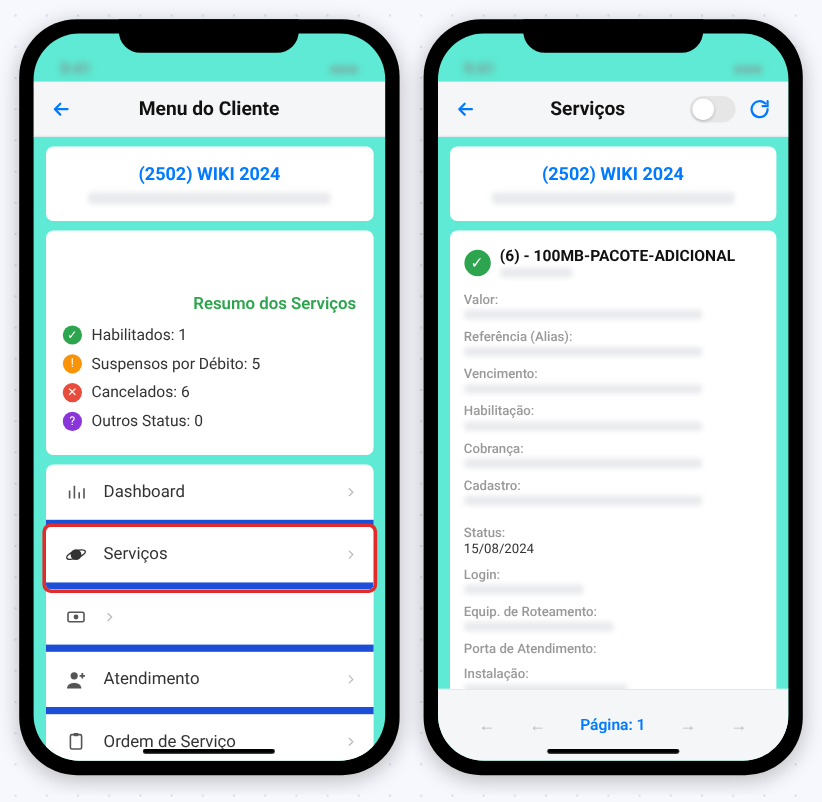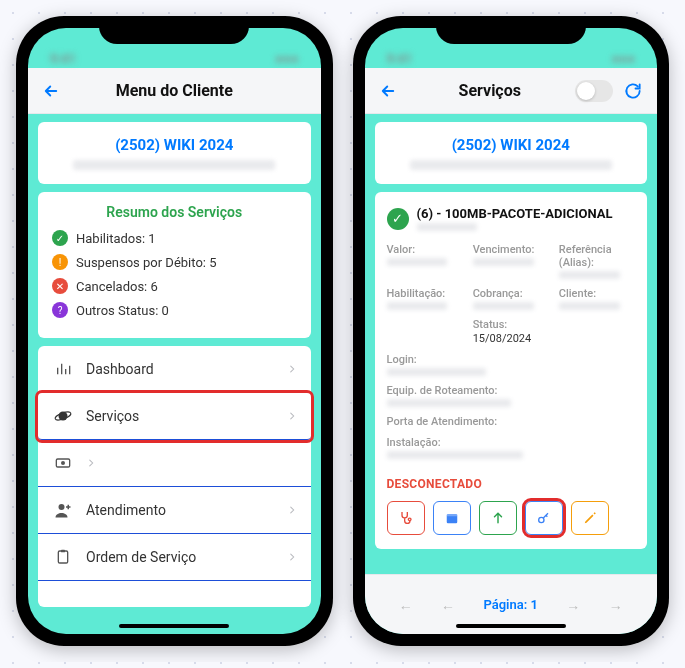--- a/index.html
+++ b/index.html
@@ -17,39 +17,39 @@
     .header-title { flex: 1; text-align: center; font-weight: 700; font-size: 16px; color: #111; }
     .header-right { width: 26px; display: flex; align-items: center; gap: 8px; justify-content: flex-end; }
     .toggle { width: 38px; height: 22px; background: #e6e6e6; border-radius: 12px; position: relative; cursor: pointer; }
     .toggle::after { content: ''; position: absolute; width: 18px; height: 18px; background: #fff; border-radius: 50%; top: 2px; left: 2px; box-shadow: 0 1px 3px rgba(0,0,0,.2); }
     .refresh { color: #007aff; font-size: 20px; cursor: pointer; }
     .content { flex: 1; overflow-y: auto; padding-bottom: 40px; }
     .client-card { background: #fff; margin: 8px 10px; border-radius: 6px; padding: 14px 10px; text-align: center; }
     .client-name { color: #007aff; font-weight: 700; font-size: 15px; }
     .blur-line { width: 80%; height: 10px; margin: 6px auto 0; background: #e9eaed; filter: blur(2px); border-radius: 3px; }
     .summary { background: #fff; margin: 0 10px 8px; border-radius: 6px; padding: 12px 14px; }
-    .summary-title { color: #2da44e; font-weight: 600; text-align: center; font-size: 14px; margin-bottom: 10px; }
+    .summary-title { color: #2da44e; font-weight: 600; text-align: right; font-size: 14px; margin-bottom: 10px; margin-top: 41px; }
     .summary-row { display: flex; align-items: center; gap: 8px; font-size: 13px; margin: 8px 0; color: #333; }
     .badge { width: 16px; height: 16px; border-radius: 50%; display: flex; align-items: center; justify-content: center; font-size: 10px; color: #fff; flex-shrink: 0; }
     .b-green { background: #2da44e; }
     .b-orange { background: #f89406; }
     .b-red { background: #e74c3c; }
     .b-purple { background: #8935d9; }
     .menu-card { background: #fff; margin: 0 10px; border-radius: 6px; }
-    .menu-item { display: flex; align-items: center; padding: 13px 14px; border-bottom: 1px solid #1d4ed8; cursor: pointer; }
+    .menu-item { display: flex; align-items: center; padding: 13px 14px; border-bottom: 6px solid #1d4ed8; cursor: pointer; }
     .menu-item:last-child { border-bottom: none; }
     .menu-icon { width: 22px; height: 20px; display: flex; align-items: center; justify-content: center; color: #555; margin-right: 12px; }
     .menu-label { flex: 1; font-size: 14px; color: #333; }
     .chevron { color: #b8b9be; font-size: 16px; }
     .highlight-red { outline: 3px solid #e22c2c; border-radius: 4px; }
     .service-card { background: #fff; margin: 0 10px 8px; border-radius: 6px; padding: 14px 12px; }
     .service-head { display: flex; align-items: center; gap: 8px; margin-bottom: 12px; }
     .check { width: 22px; height: 22px; background: #2da44e; border-radius: 50%; color: #fff; display: flex; align-items: center; justify-content: center; font-size: 13px; }
     .service-title { font-weight: 700; font-size: 13px; color: #111; }
-    .fields { display: grid; grid-template-columns: 1fr 1fr 1fr; gap: 8px 10px; font-size: 11px; }
+    .fields { display: grid; grid-template-columns: 1fr; gap: 8px 10px; font-size: 11px; }
     .field { }
     .field-label { color: #999; font-weight: 500; }
     .field-value { color: #333; margin-top: 1px; }
     .field-blur { width: 80%; height: 8px; background: #e9eaed; filter: blur(2px); border-radius: 2px; margin-top: 2px; }
     .full-width { grid-column: 1 / -1; }
     .status-text { color: #e74c3c; font-weight: 700; font-size: 12px; letter-spacing: 0.3px; }
     .action-row { display: flex; gap: 8px; margin-top: 10px; }
     .action-btn { width: 38px; height: 34px; border: 1.5px solid; border-radius: 6px; display: flex; align-items: center; justify-content: center; cursor: pointer; background: #fff; font-size: 15px; }
     .ab-red { border-color: #e74c3c; color: #e74c3c; }
     .ab-blue { border-color: #3b82f6; color: #3b82f6; }
@@ -225,37 +225,37 @@
             <div class="service-title">(6) - 100MB-PACOTE-ADICIONAL</div>
             <div class="field-blur" style="width:60px"></div>
           </div>
         </div>
         <div class="fields">
           <div class="field">
               <div class="field-label">Valor:</div>
               <div class="field-blur"></div>
             </div>
           <div class="field">
+              <div class="field-label">Referência (Alias):</div>
+              <div class="field-blur"></div>
+            </div>
+          <div class="field">
               <div class="field-label">Vencimento:</div>
               <div class="field-blur"></div>
             </div>
           <div class="field">
-              <div class="field-label">Referência (Alias):</div>
-              <div class="field-blur"></div>
-            </div>
-          <div class="field">
               <div class="field-label">Habilitação:</div>
               <div class="field-blur"></div>
             </div>
           <div class="field">
               <div class="field-label">Cobrança:</div>
               <div class="field-blur"></div>
             </div>
           <div class="field">
-              <div class="field-label">Cliente:</div>
+              <div class="field-label">Cadastro:</div>
               <div class="field-blur"></div>
             </div>
           <div class="field"></div>
           <div class="field">
               <div class="field-label">Status:</div>
               <div class="field-value">15/08/2024</div>
             </div>
           <div class="field full-width">
               <div class="field-label">Login:</div>
               <div class="field-blur" style="width:40%"></div>

